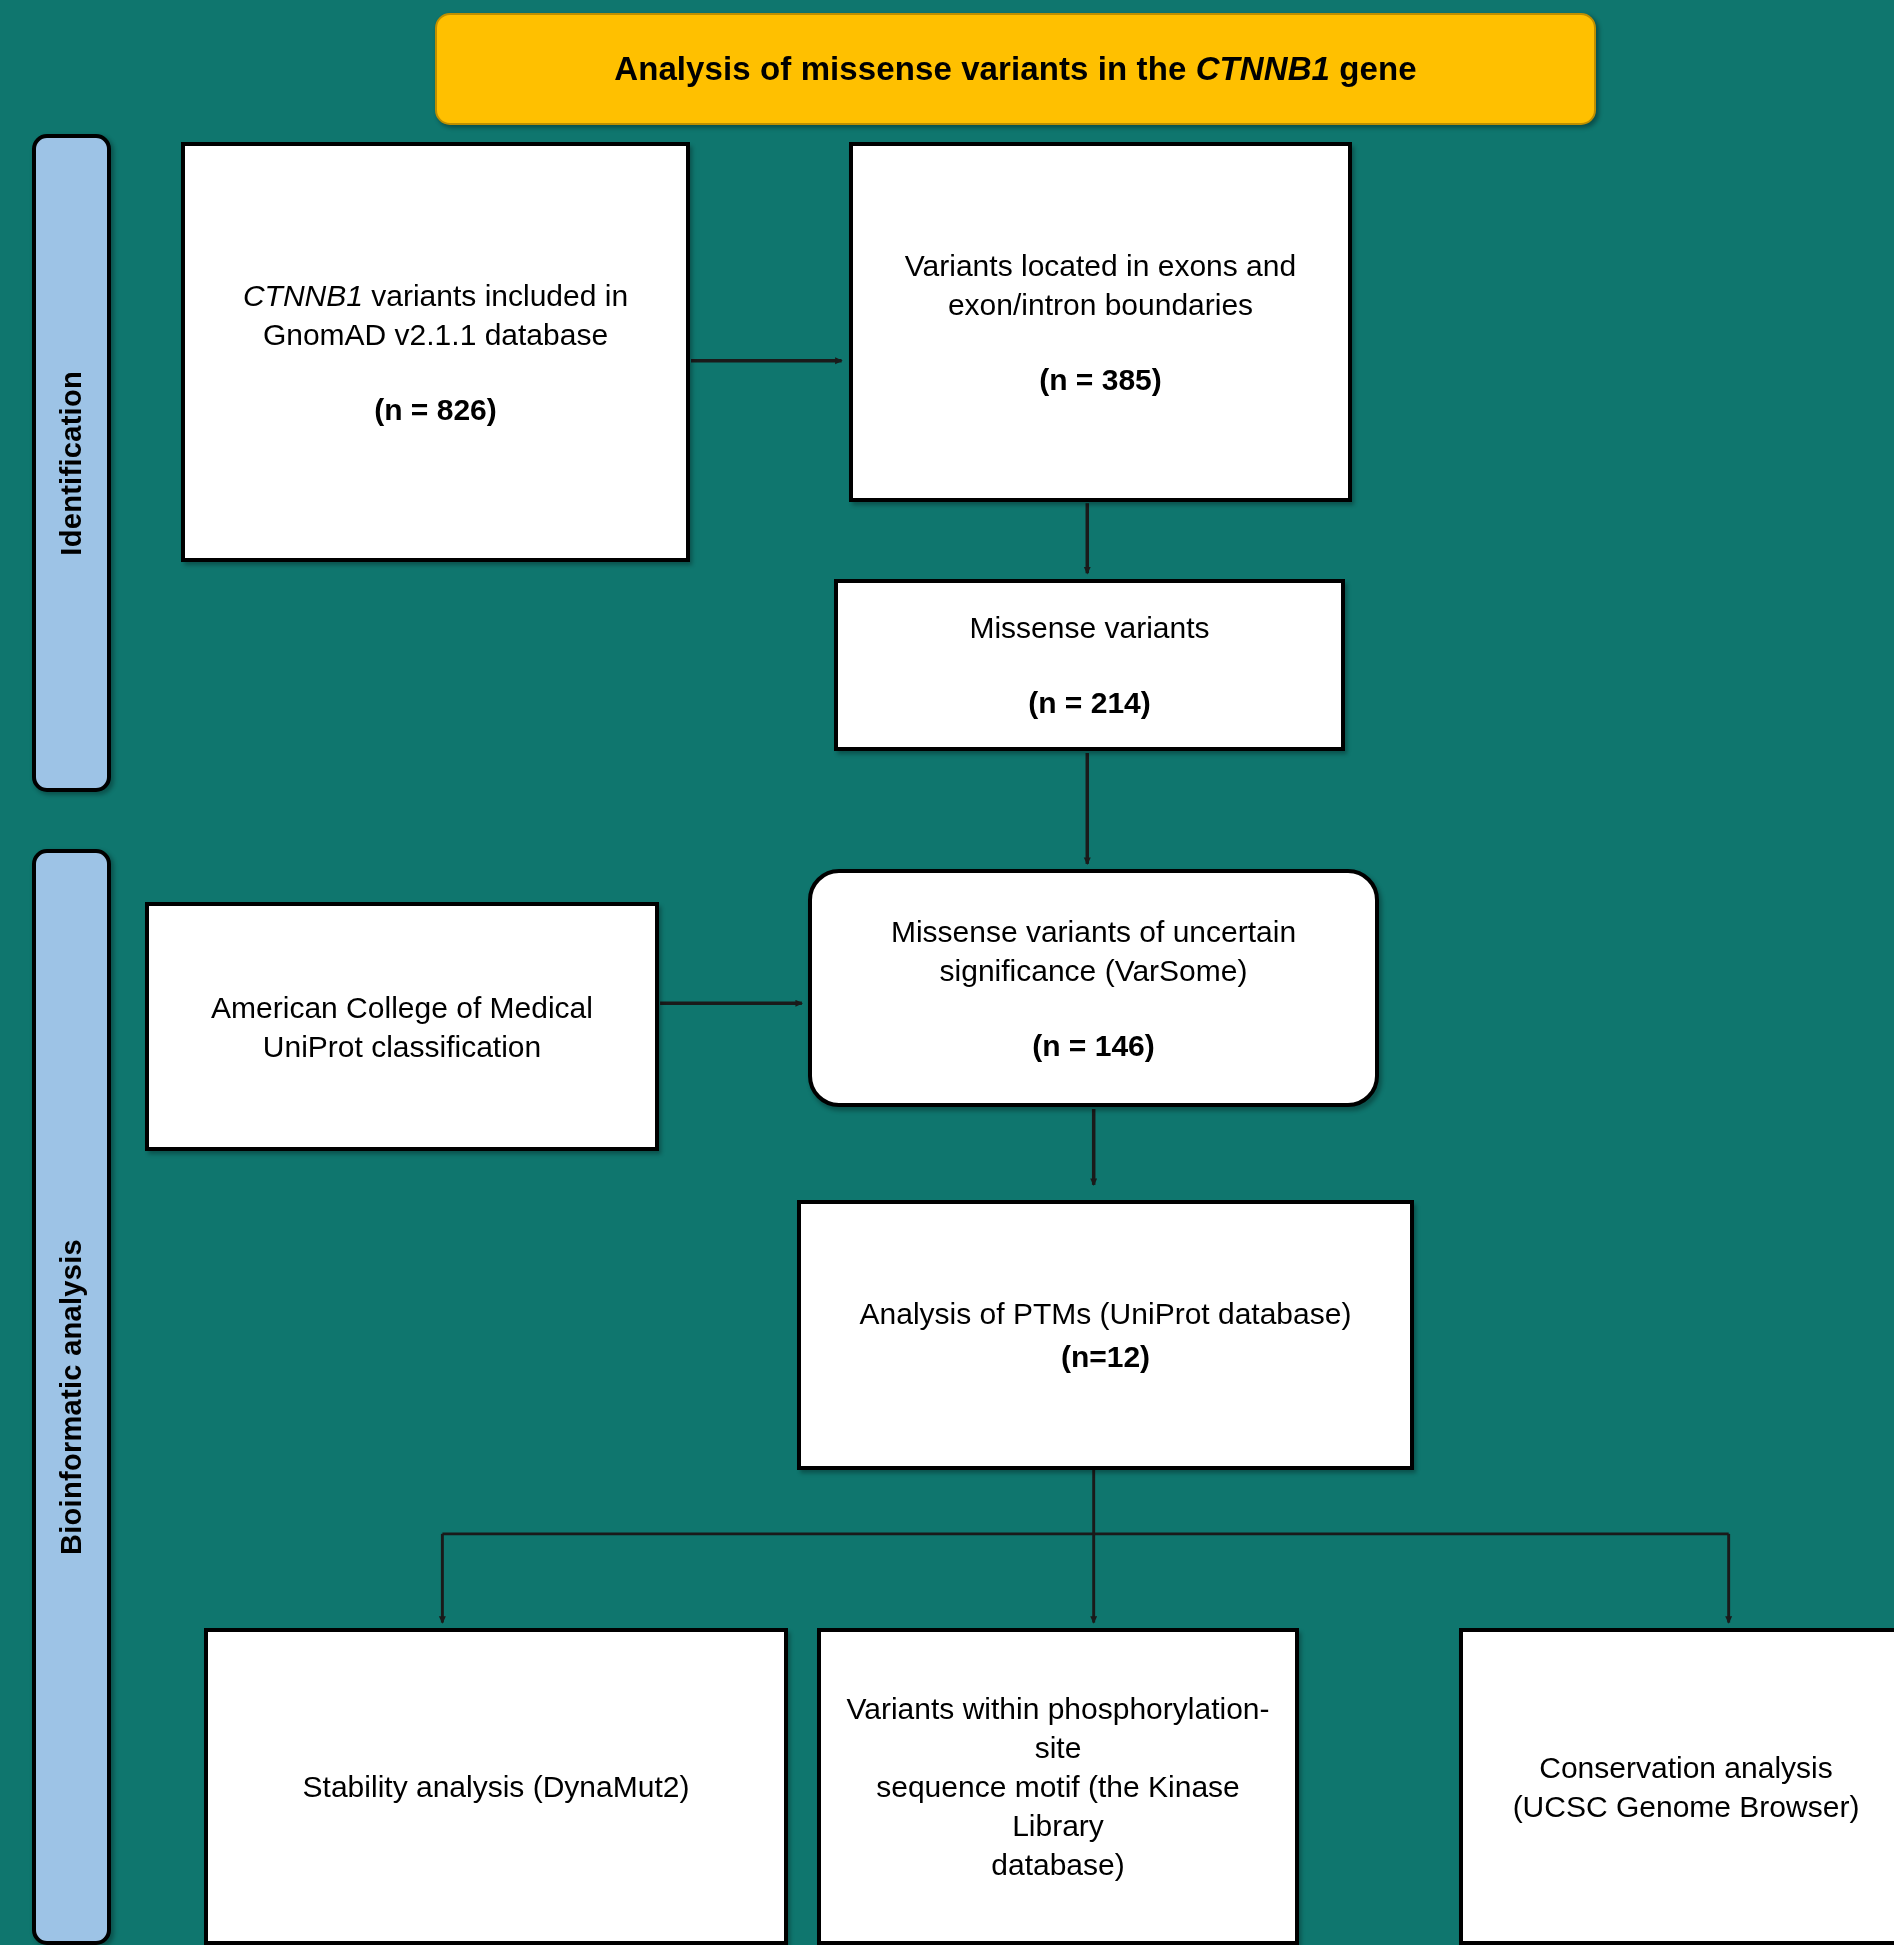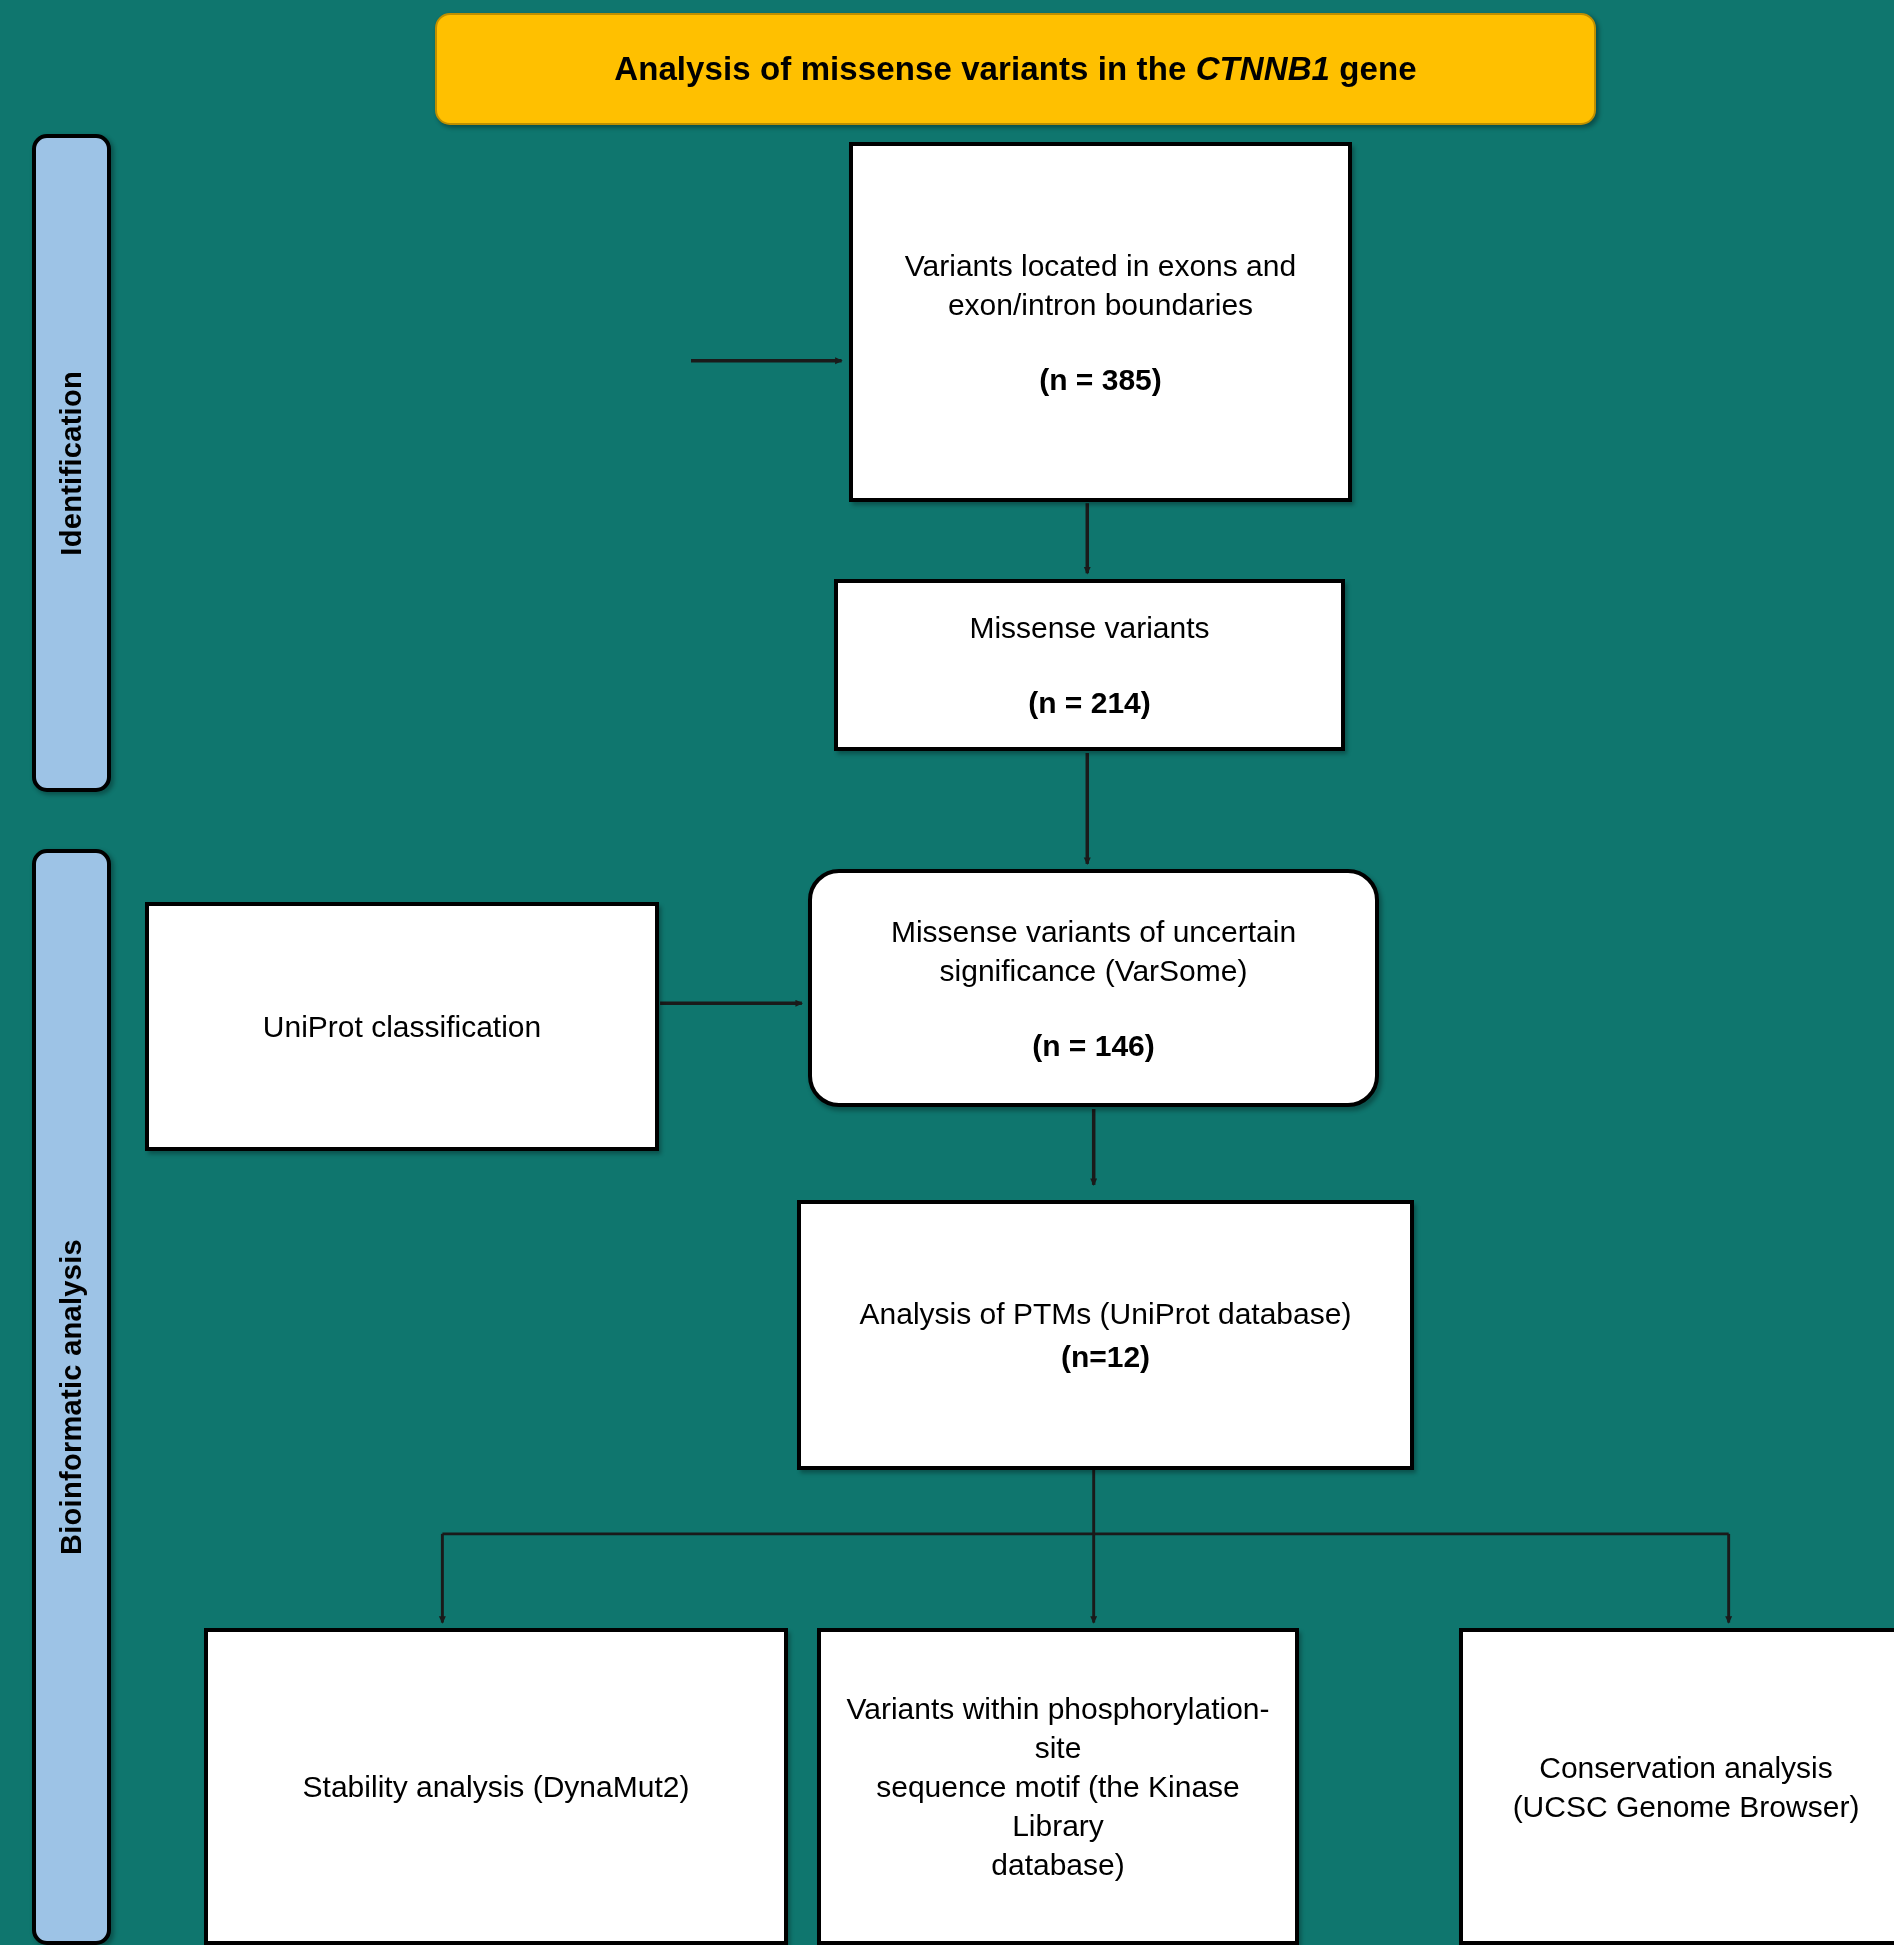--- a/index.html
+++ b/index.html
@@ -100,20 +100,26 @@
   </div>
 
   <div class="stage-band" id="band-identification">
     <span>Identification</span>
   </div>
 
   <div class="stage-band" id="band-bioinformatic">
     <span>Bioinformatic analysis</span>
   </div>
 
+  <div class="pbox" id="box-gnomad">
+    <div class="line"><span class="ital">CTNNB1</span><span> variants included in</span></div>
+    <div class="line">GnomAD v2.1.1 database</div>
+    <div class="gap-lg"></div>
+    <div class="count">(n = 826)</div>
+  </div>
 
   <div class="pbox" id="box-exons">
     <div class="line">Variants located in exons and</div>
     <div class="line">exon/intron boundaries</div>
     <div class="gap-lg"></div>
     <div class="count">(n = 385)</div>
   </div>
 
   <div class="pbox" id="box-missense">
     <div class="line">Missense variants</div>
@@ -122,20 +128,21 @@
   </div>
 
   <div class="pbox" id="box-vus">
     <div class="line">Missense variants of uncertain</div>
     <div class="line">significance (VarSome)</div>
     <div class="gap-lg"></div>
     <div class="count">(n = 146)</div>
   </div>
 
   <div class="pbox" id="box-acmg">
+    <div class="line">American College of Medical</div>
     <div class="line">UniProt classification</div>
   </div>
 
   <div class="pbox" id="box-ptm">
     <div class="line">Analysis of PTMs (UniProt database)</div>
     <div class="gap-sm"></div>
     <div class="count">(n=12)</div>
   </div>
 
   <div class="pbox" id="box-stability">

